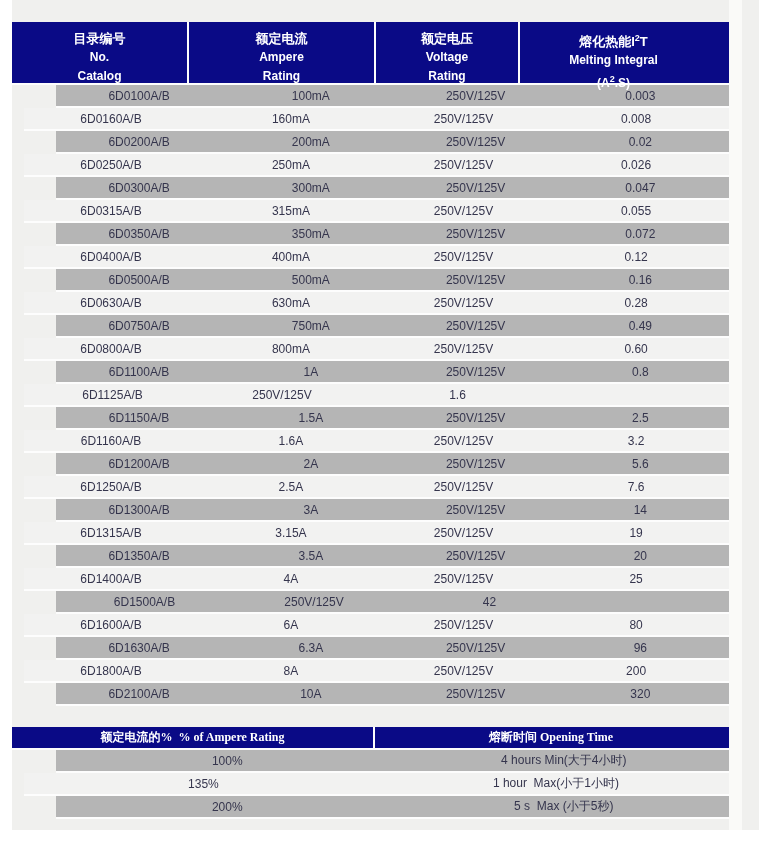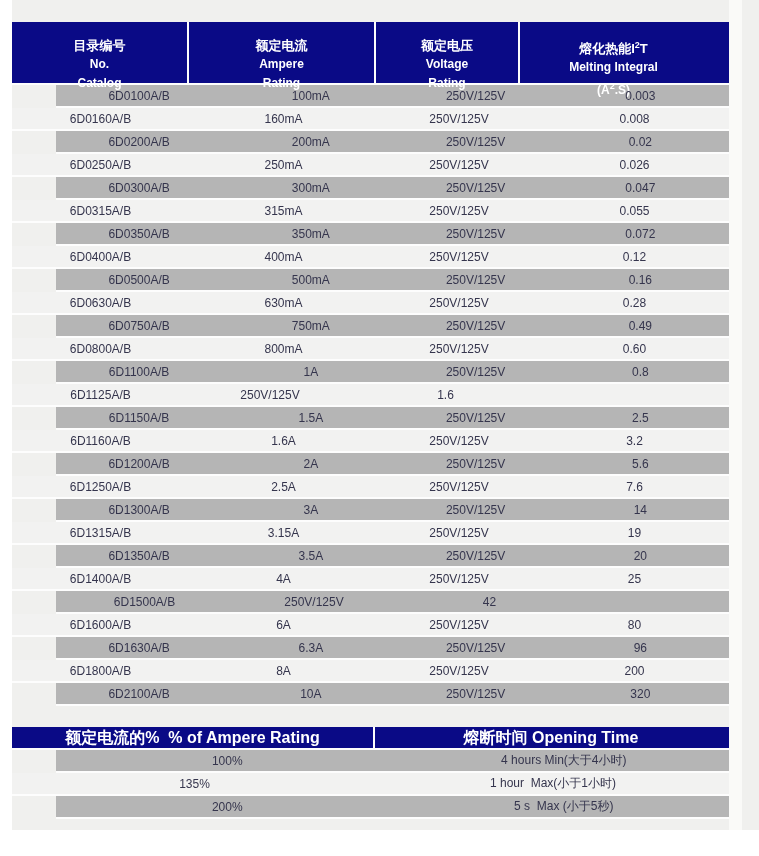--- a/index.html
+++ b/index.html
@@ -40,21 +40,21 @@
     width: 717px;
   }
   .t-header {
     display: flex;
     background: var(--header-bg, #0a0a86);
     border-bottom: 2px solid #fdfdfd;
   }
   .t-header .hcell {
     box-sizing: border-box;
     height: 61px;
-    padding-top: 14px;
+    padding-top: 7px;
     color: var(--header-text, #ffffff);
     font-weight: bold;
     font-size: 12px;
     line-height: 19px;
     text-align: center;
     border-right: 2px solid #fdfdfd;
   }
   .t-header .hcell:last-child { border-right: none; }
   .hcell .zh { font-size: 13px; }
   .hcell sup { font-size: 9px; }
@@ -68,21 +68,21 @@
   .t-header .col-2 { width: 144px; }
   .t-header .col-3 { width: 187px; }
 
   .t-row {
     display: flex;
     height: 21px;
     border-bottom: 2px solid #fdfdfd;
     align-items: center;
   }
   .row-gray  { background: var(--row-gray, #b5b5b5); margin-left: 44px; }
-  .row-light { background: var(--row-light, #f2f2f1); }
+  .row-light { background: var(--row-light, #f2f2f1); margin-left: 12px; }
   .t-row .cell {
     box-sizing: border-box;
     font-size: 12px;
     text-align: center;
     white-space: pre;
   }
 
   
   .ot-table {
     position: absolute;
@@ -94,24 +94,25 @@
     display: flex;
     background: var(--header-bg, #0a0a86);
     border-bottom: 2px solid #fdfdfd;
   }
   .ot-header .hcell {
     box-sizing: border-box;
     height: 21px;
     line-height: 21px;
     color: var(--header-text, #ffffff);
     font-weight: bold;
-    font-size: 16px;
+    font-size: 12px;
     text-align: center;
     border-right: 2px solid #fdfdfd;
     white-space: pre;
+    font-family: Liberation Serif, serif;
   }
   .ot-header .hcell:last-child { border-right: none; }
   .ot-col-0 { width: 365px; }
   .ot-col-1 { width: 352px; }
   .ot-header .ot-col-0 { width: 363px; }
 </style>
 </head>
 <body>
 
 <div class="page">

